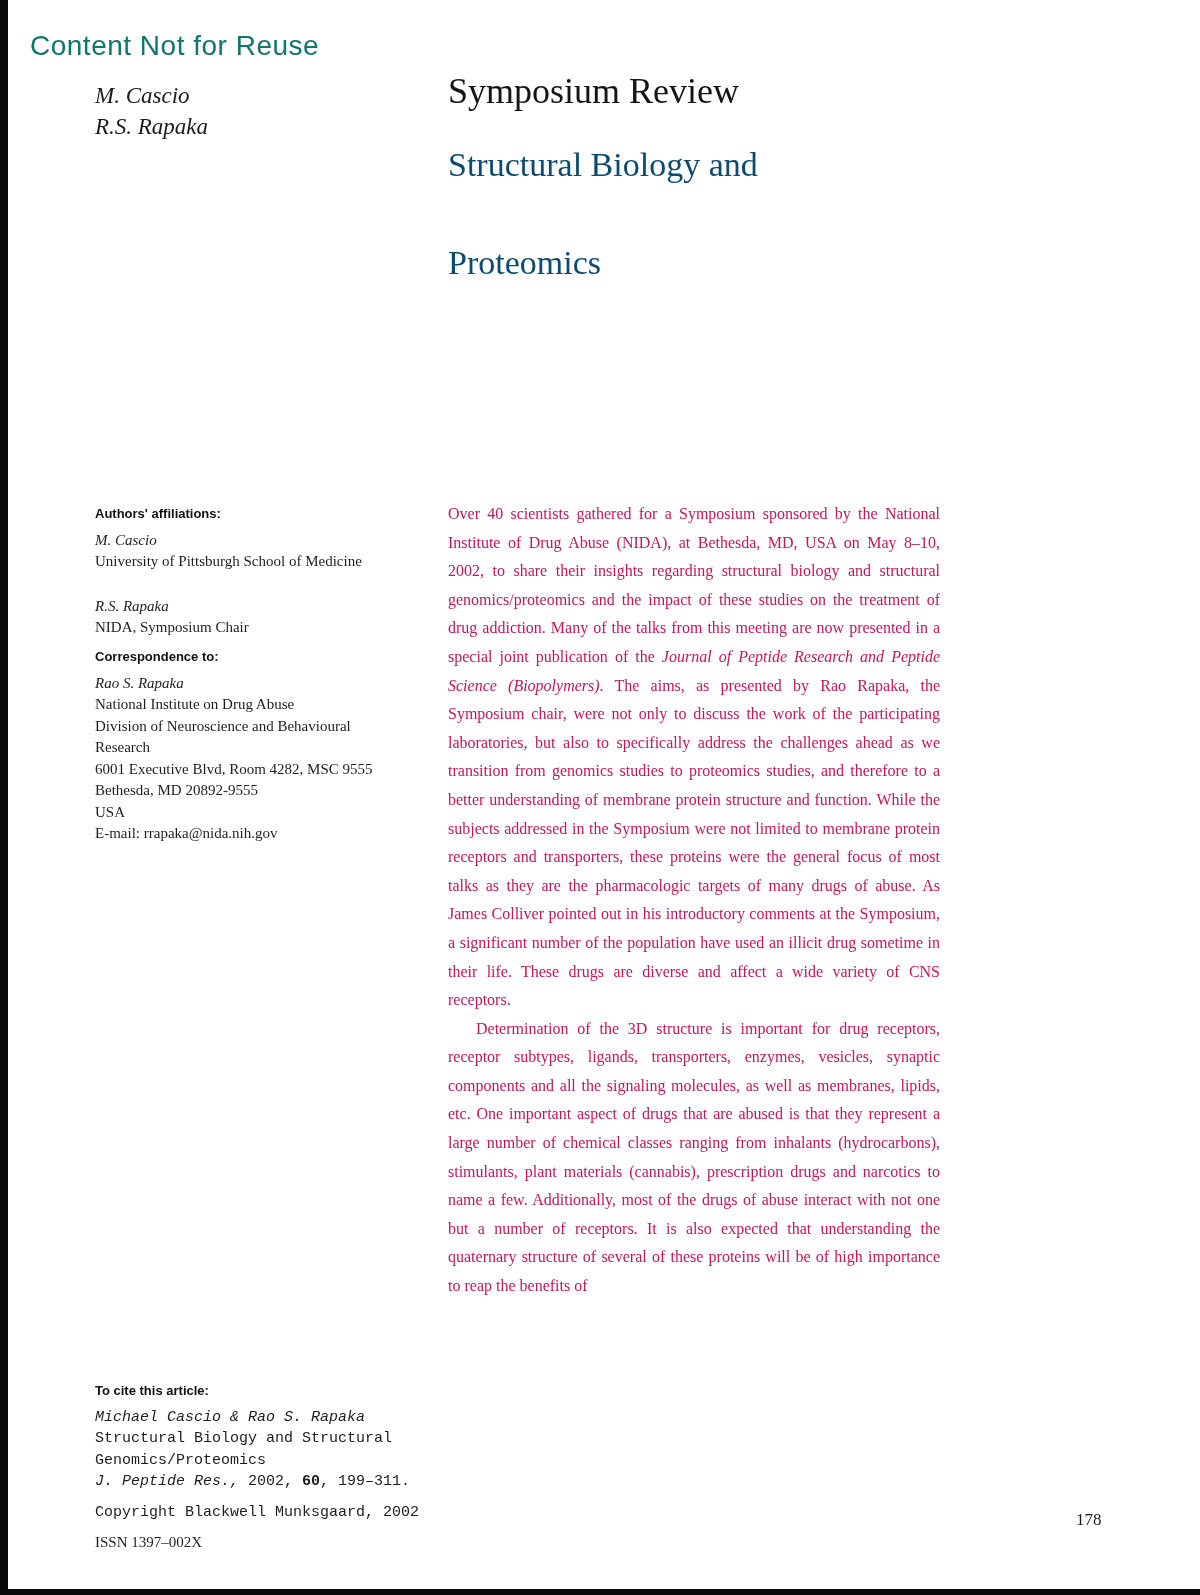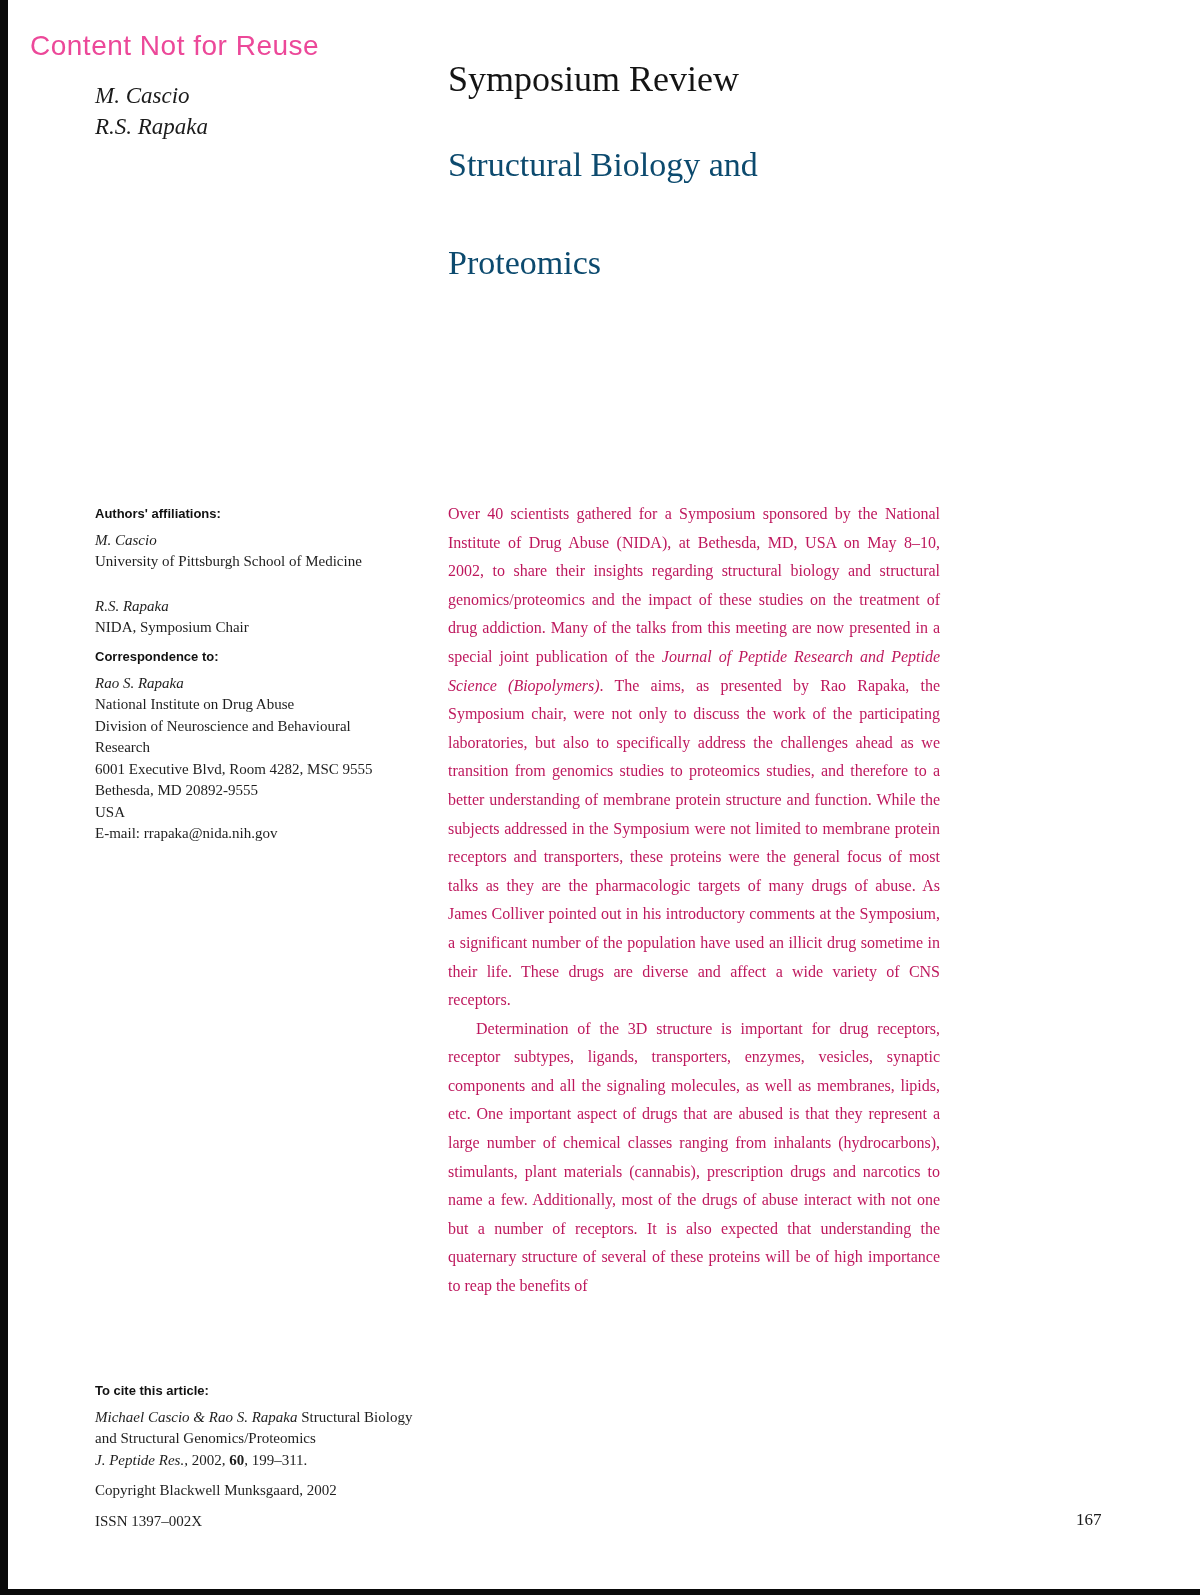--- a/index.html
+++ b/index.html
@@ -19,31 +19,31 @@
   }
   .edge-bottom {
     position: absolute; left: 0; top: 1589px;
     width: 1200px; height: 6px;
     background: #0a0a0a;
   }
   .watermark {
     position: absolute; left: 30px; top: 30px;
     font-family: "Liberation Sans", sans-serif;
     font-size: 28px;
-    color: #ec4899;
+    color: #0f766e;
     letter-spacing: 0.5px;
   }
   .authors-top {
     position: absolute; left: 95px; top: 80px;
     font-style: italic;
     font-size: 23px;
     line-height: 31px;
   }
   .section-heading {
-    position: absolute; left: 448px; top: 58px;
+    position: absolute; left: 448px; top: 70px;
     font-size: 36px;
     font-weight: normal;
     color: #141414;
   }
   .article-title {
     position: absolute; left: 448px; top: 140px;
     font-size: 34px;
     font-weight: normal;
     line-height: 49px;
     color: #0c4a6e;
@@ -57,21 +57,21 @@
   }
   .sb-heading {
     font-family: "Liberation Sans", sans-serif;
     font-weight: bold;
     font-size: 13px;
     margin-bottom: 5px;
     color: #111;
   }
   .sb-italic { font-style: italic; }
   .entry-gap { margin-top: 23px; }
-  .cite-para { margin-bottom: 9px; }
+  .cite-para { margin-bottom: 9px; font-family: Liberation Mono, monospace; }
   .bold { font-weight: bold; text-align: center; }
   .italic { font-style: italic; }
   .affiliations-block { top: 503px; }
   .correspondence-block { top: 646px; }
   .citation-block { top: 1380px; }
   .main-text {
     position: absolute; left: 448px; top: 500px;
     width: 492px;
     font-size: 16px;
     line-height: 28.6px;
@@ -135,13 +135,13 @@
   </div>
   <div class="cite-para">Copyright Blackwell Munksgaard, 2002</div>
   <div>ISSN 1397–002X</div>
 </aside>
 
 <main class="main-text">
   <p><span>Over 40 scientists gathered for a Symposium sponsored by the National Institute of Drug Abuse (NIDA), at Bethesda, MD, USA on May 8–10, 2002, to share their insights regarding structural biology and structural genomics/proteomics and the impact of these studies on the treatment of drug addiction. Many of the talks from this meeting are now presented in a special joint publication of the </span><span class="italic">Journal of Peptide Research and Peptide Science (Biopolymers)</span><span>. The aims, as presented by Rao Rapaka, the Symposium chair, were not only to discuss the work of the participating laboratories, but also to specifically address the challenges ahead as we transition from genomics studies to proteomics studies, and therefore to a better understanding of membrane protein structure and function. While the subjects addressed in the Symposium were not limited to membrane protein receptors and transporters, these proteins were the general focus of most talks as they are the pharmacologic targets of many drugs of abuse. As James Colliver pointed out in his introductory comments at the Symposium, a significant number of the population have used an illicit drug sometime in their life. These drugs are diverse and affect a wide variety of CNS receptors.</span></p>
   <p class="indented">Determination of the 3D structure is important for drug receptors, receptor subtypes, ligands, transporters, enzymes, vesicles, synaptic components and all the signaling molecules, as well as membranes, lipids, etc. One important aspect of drugs that are abused is that they represent a large number of chemical classes ranging from inhalants (hydrocarbons), stimulants, plant materials (cannabis), prescription drugs and narcotics to name a few. Additionally, most of the drugs of abuse interact with not one but a number of receptors. It is also expected that understanding the quaternary structure of several of these proteins will be of high importance to reap the benefits of</p>
 </main>
 
-<div class="page-number">167</div>
+<div class="page-number">178</div>
 
 </body></html>

